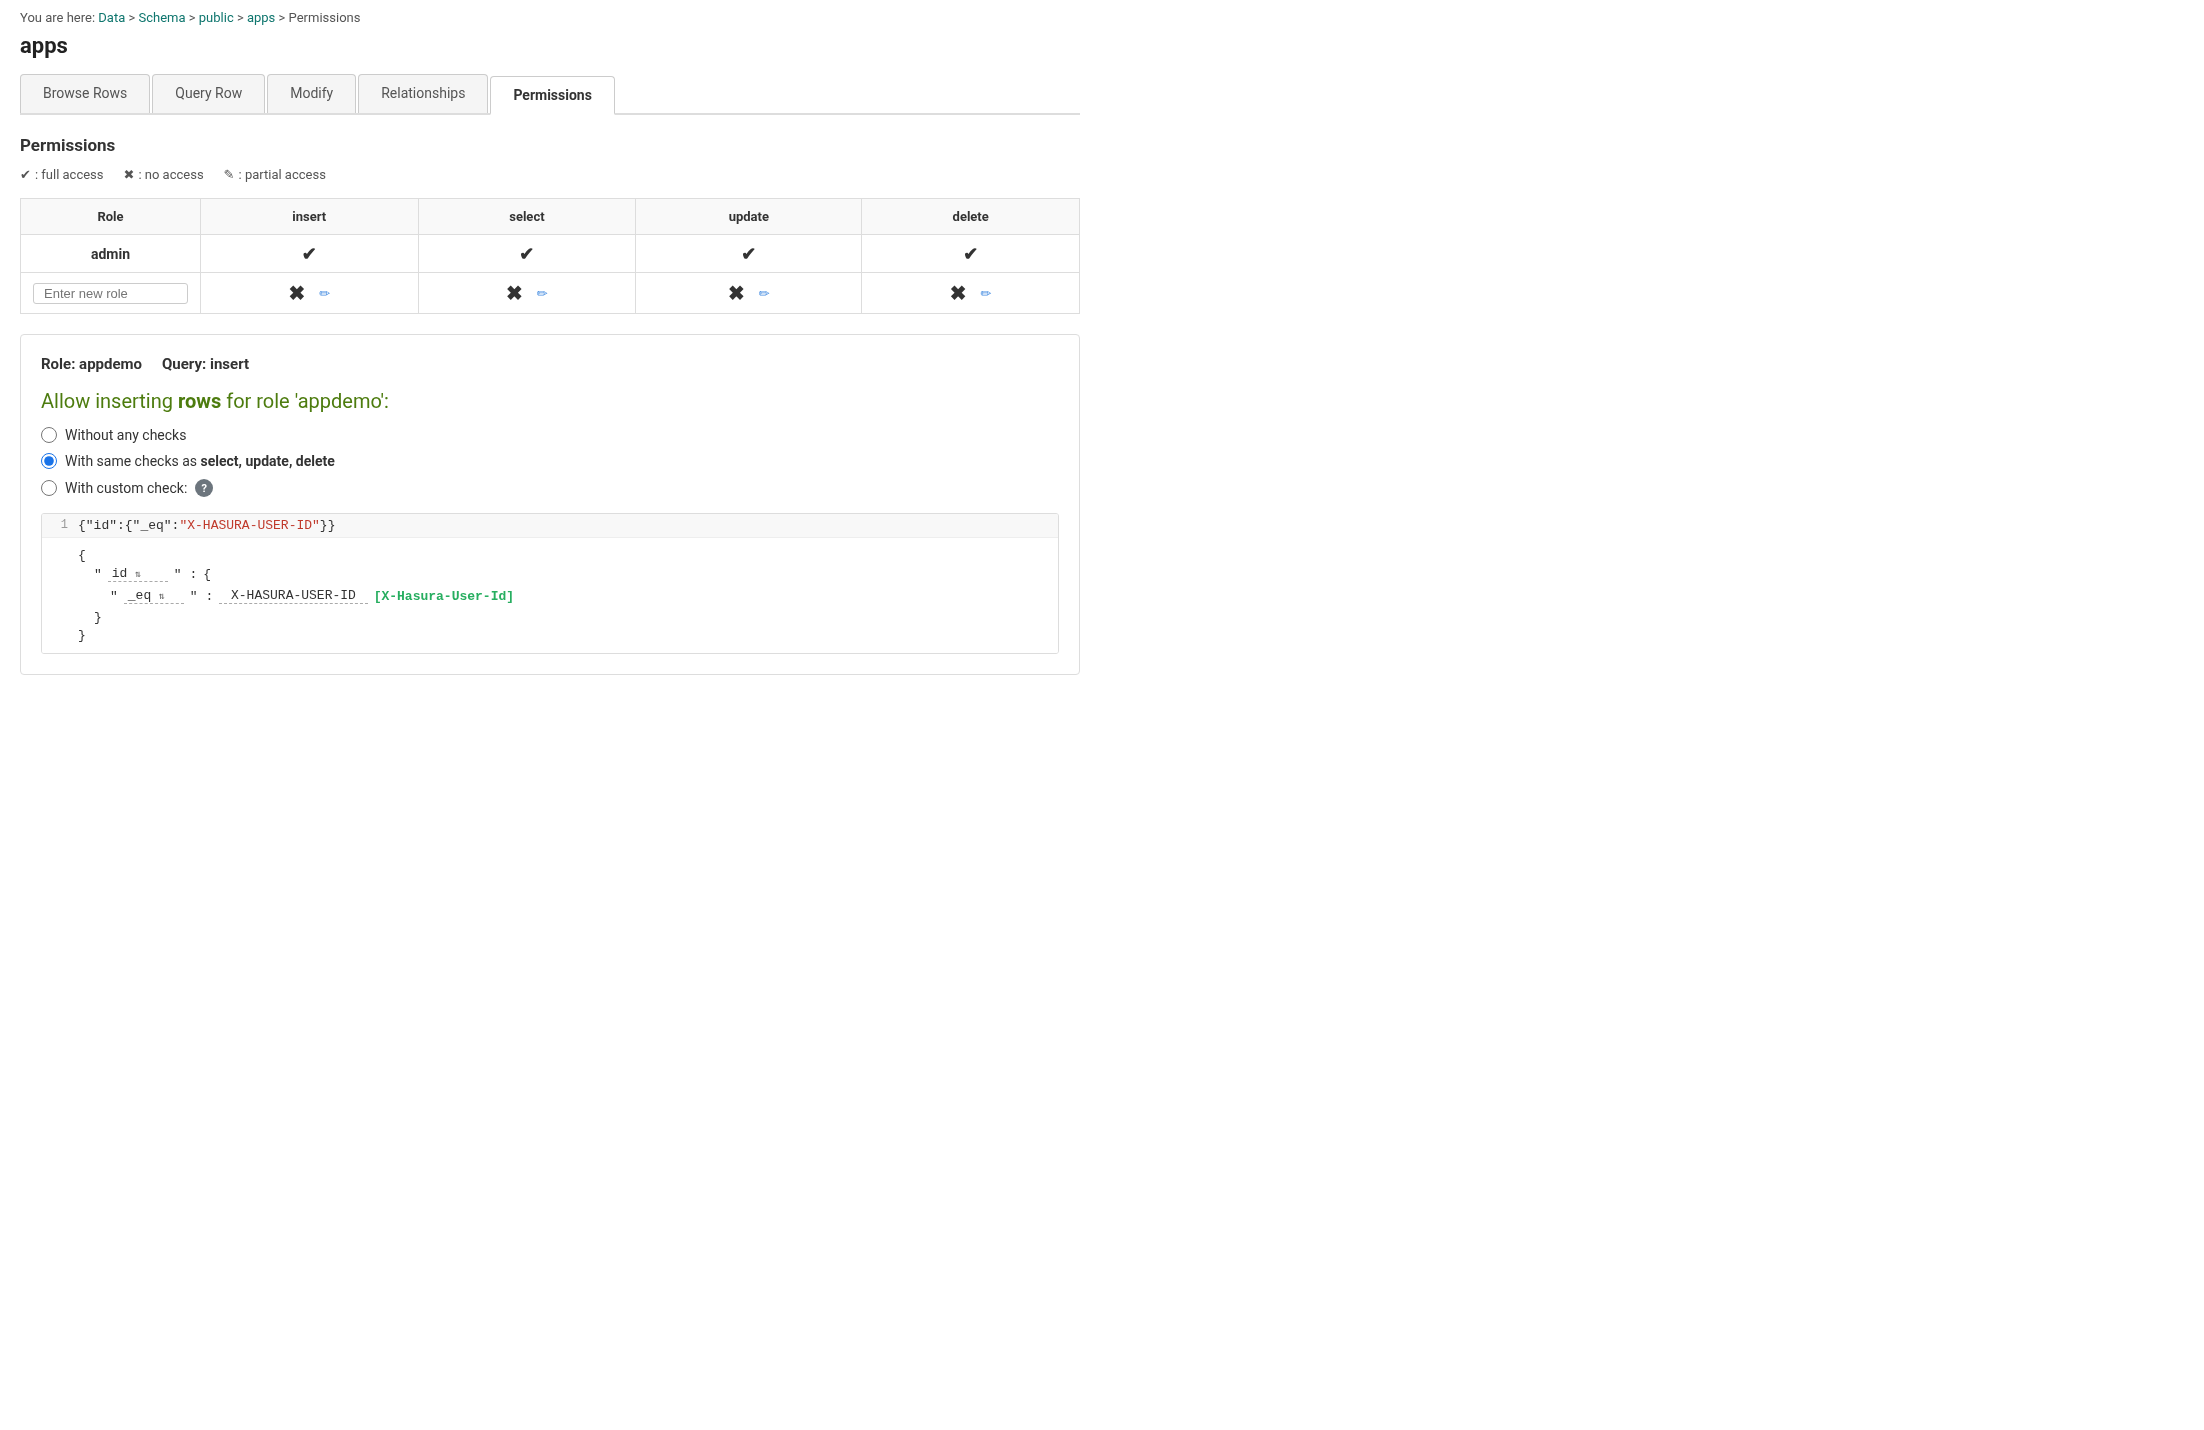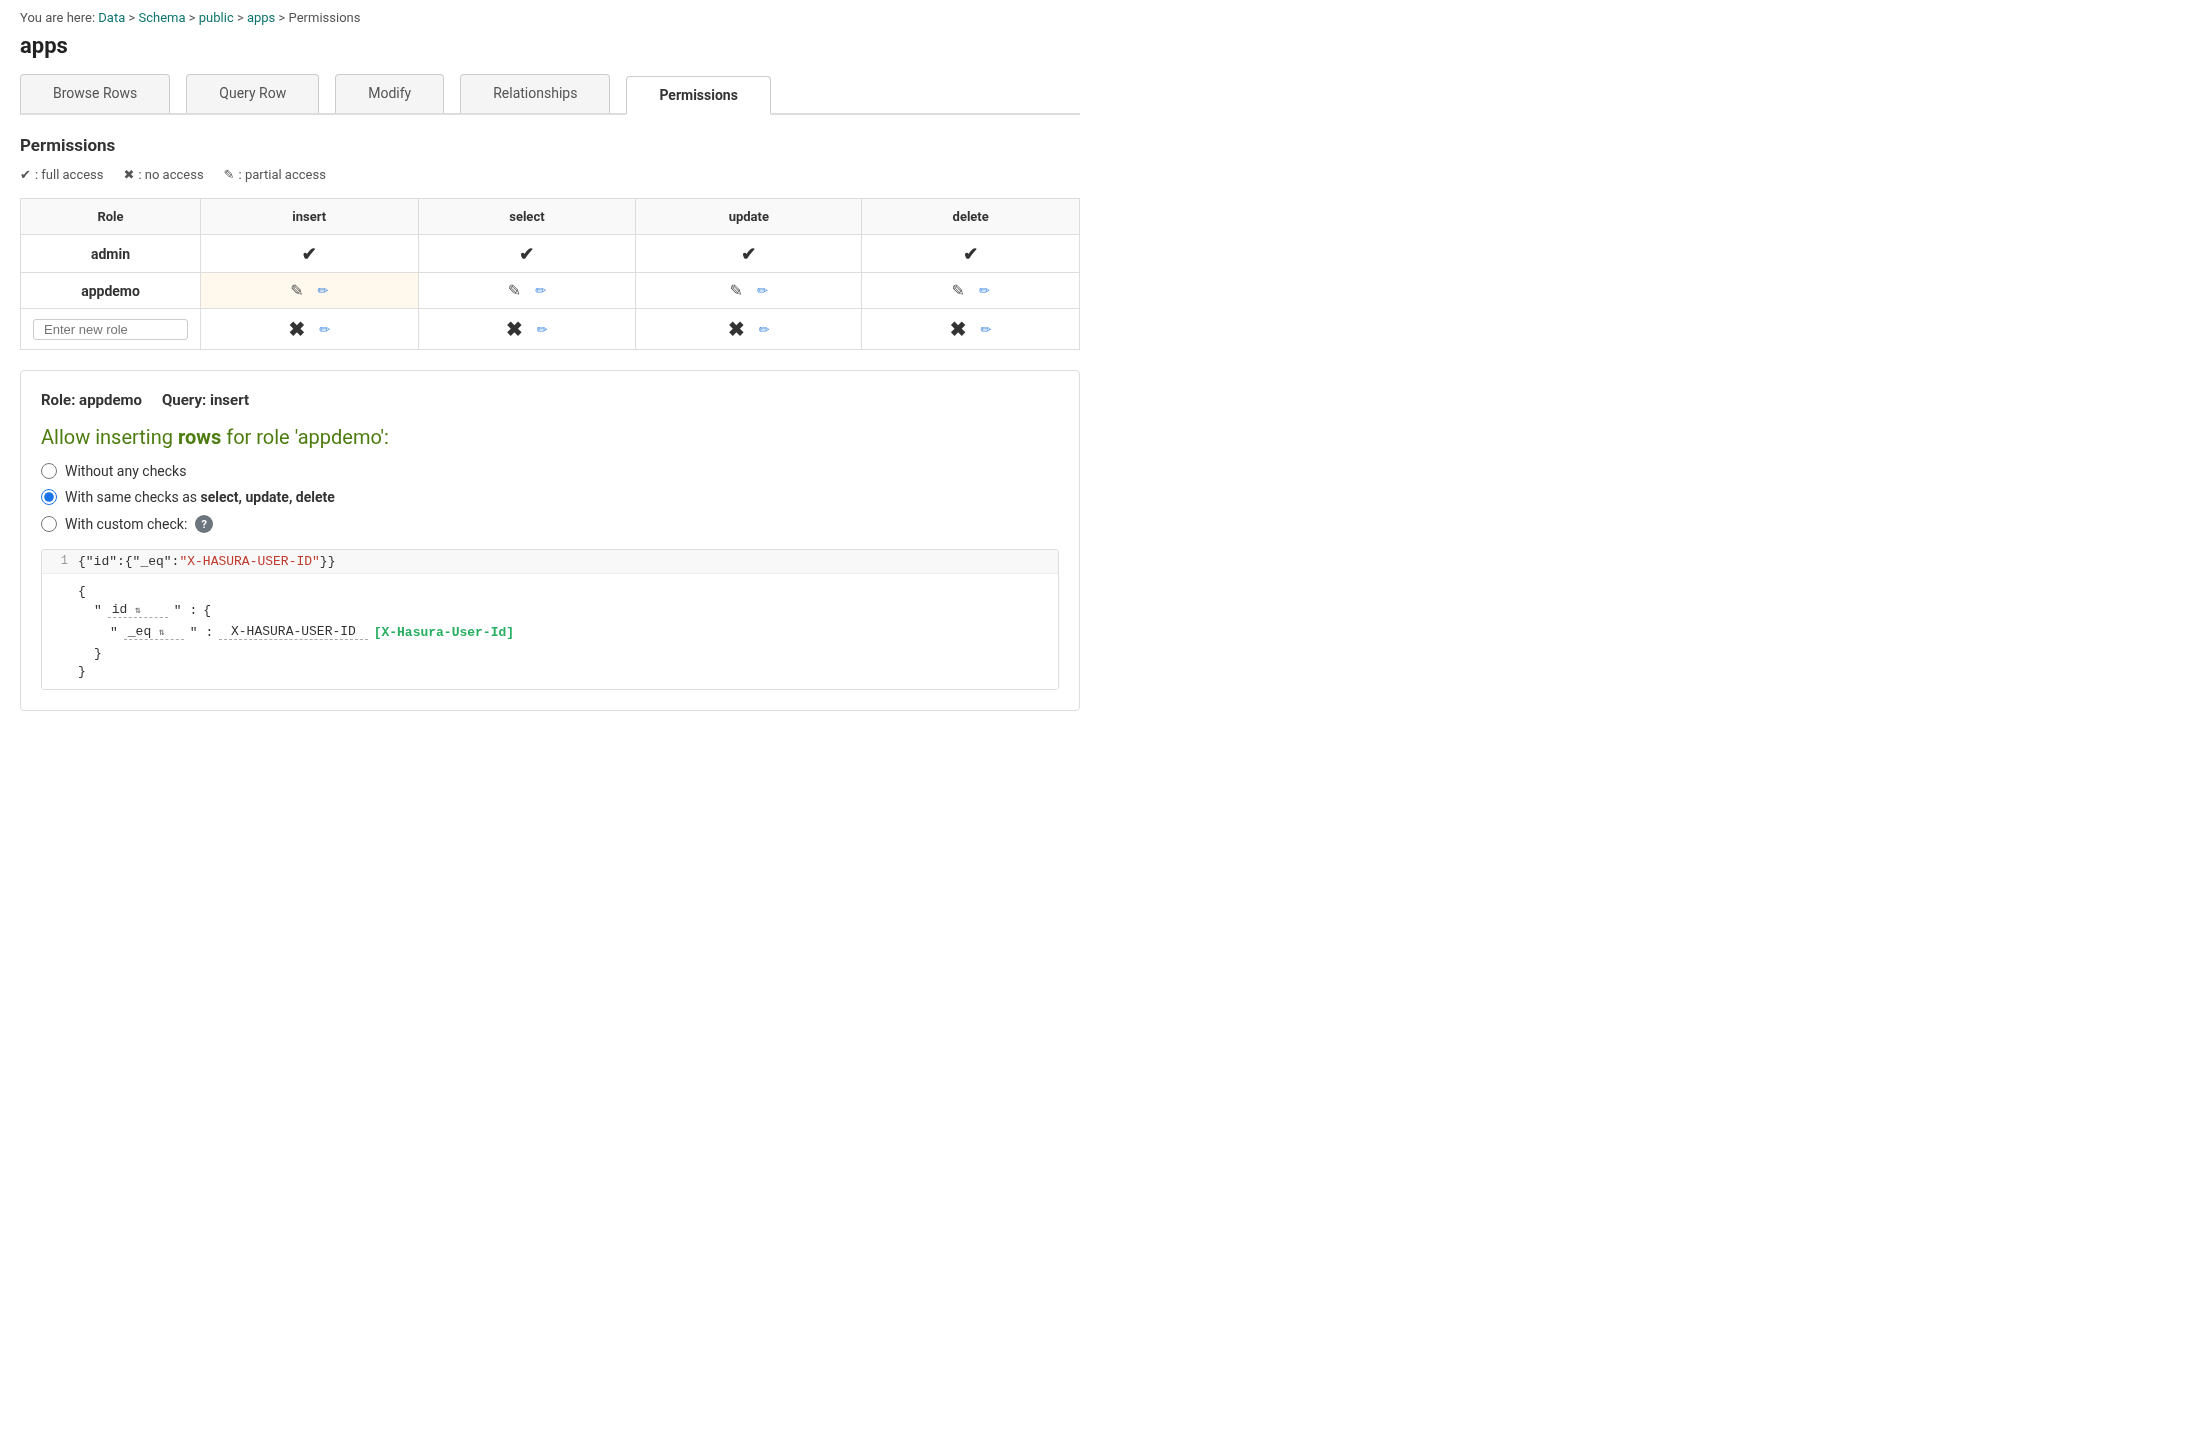--- a/index.html
+++ b/index.html
@@ -31,28 +31,28 @@
       margin-bottom: 16px;
       color: #222;
     }
     
     .tabs {
       display: flex;
       border-bottom: 2px solid #ddd;
       margin-bottom: 20px;
     }
     .tab {
-      padding: 10px 32px;
+      padding: 10px 22px;
       font-size: 14px;
       cursor: pointer;
       border: 1px solid #ccc;
       border-bottom: none;
       background: #f5f5f5;
       color: #555;
-      margin-right: 16px;
+      margin-right: 2px;
       border-radius: 4px 4px 0 0;
       user-select: none;
     }
     .tab.active {
       background: #fff;
       color: #333;
       font-weight: bold;
       border-bottom: 2px solid #f5a623;
       border-color: #ccc #ccc transparent #ccc;
       position: relative;
@@ -338,47 +338,20 @@
           <span class="perm-check">✔</span>
         </td>
         <td>
           <span class="perm-check">✔</span>
         </td>
         <td>
           <span class="perm-check">✔</span>
         </td>
       </tr>
 
-      <tr class="appdemo-row">
-        <td class="role-cell">appdemo</td>
-        <td class="insert-cell">
-          <div class="cell-content">
-            <span class="perm-partial">✎</span>
-            <span class="edit-icon">✏</span>
-          </div>
-        </td>
-        <td>
-          <div class="cell-content">
-            <span class="perm-partial">✎</span>
-            <span class="edit-icon">✏</span>
-          </div>
-        </td>
-        <td>
-          <div class="cell-content">
-            <span class="perm-partial">✎</span>
-            <span class="edit-icon">✏</span>
-          </div>
-        </td>
-        <td>
-          <div class="cell-content">
-            <span class="perm-partial">✎</span>
-            <span class="edit-icon">✏</span>
-          </div>
-        </td>
-      </tr>
 
       <tr>
         <td>
           <input class="new-role-input" type="text" placeholder="Enter new role" style="">
         </td>
         <td>
           <div class="cell-content">
             <span class="perm-cross">✖</span>
             <span class="edit-icon">✏</span>
           </div>

